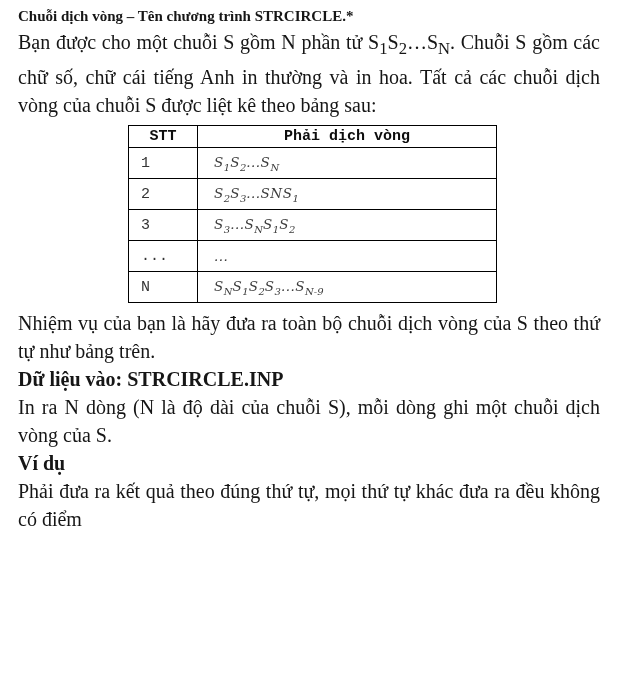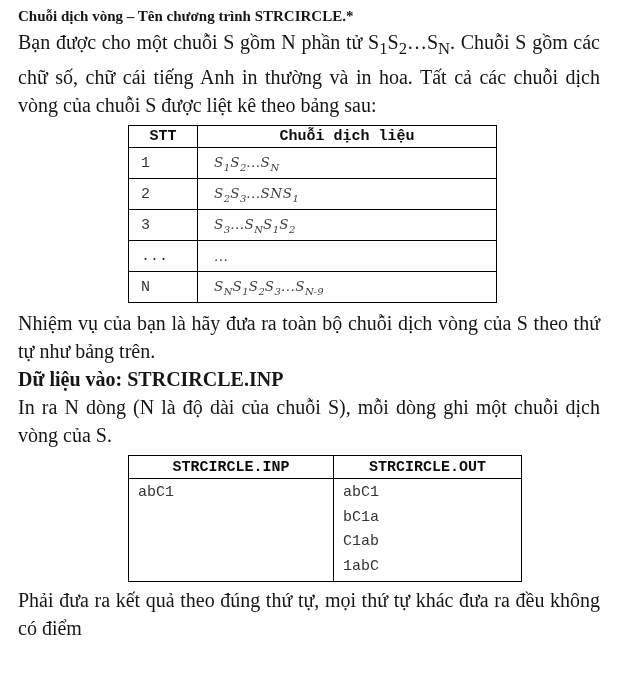--- a/index.html
+++ b/index.html
@@ -50,21 +50,21 @@
 <div class="page">
 
   <h1>Chuỗi dịch vòng – Tên chương trình STRCIRCLE.*</h1>
 
   <p>Bạn được cho một chuỗi S gồm N phần tử S<sub>1</sub>S<sub>2</sub>…S<sub>N</sub>. Chuỗi S gồm các chữ số, chữ cái tiếng Anh in thường và in hoa. Tất cả các chuỗi dịch vòng của chuỗi S được liệt kê theo bảng sau:</p>
 
   <table class="circle-table">
     <thead>
       <tr>
         <th class="col-stt">STT</th>
-        <th>Chuỗi dịch liệu</th>
+        <th>Phải dịch vòng</th>
       </tr>
     </thead>
     <tbody>
       <tr>
         <td class="stt">1</td>
         <td class="formula">S<sub>1</sub>S<sub>2</sub>...S<sub>N</sub></td>
       </tr>
       <tr>
         <td class="stt">2</td>
         <td class="formula">S<sub>2</sub>S<sub>3</sub>...SNS<sub>1</sub></td>
@@ -83,38 +83,18 @@
       </tr>
     </tbody>
   </table>
 
   <p>Nhiệm vụ của bạn là hãy đưa ra toàn bộ chuỗi dịch vòng của S theo thứ tự như bảng trên.</p>
 
   <p class="heading">Dữ liệu vào: STRCIRCLE.INP</p>
 
   <p>In ra N dòng (N là độ dài của chuỗi S), mỗi dòng ghi một chuỗi dịch vòng của S.</p>
 
+  <p class="heading">Ví dụ</p>
 
-  <table class="example-table">
-    <thead>
-      <tr>
-        <th class="col-inp">STRCIRCLE.INP</th>
-        <th>STRCIRCLE.OUT</th>
-      </tr>
-    </thead>
-    <tbody>
-      <tr>
-        <td>
-          <div>abC1</div>
-        </td>
-        <td>
-          <div>abC1</div>
-          <div>bC1a</div>
-          <div>C1ab</div>
-          <div>1abC</div>
-        </td>
-      </tr>
-    </tbody>
-  </table>
 
   <p>Phải đưa ra kết quả theo đúng thứ tự, mọi thứ tự khác đưa ra đều không có điểm</p>
 
 </div>
 
 </body></html>

